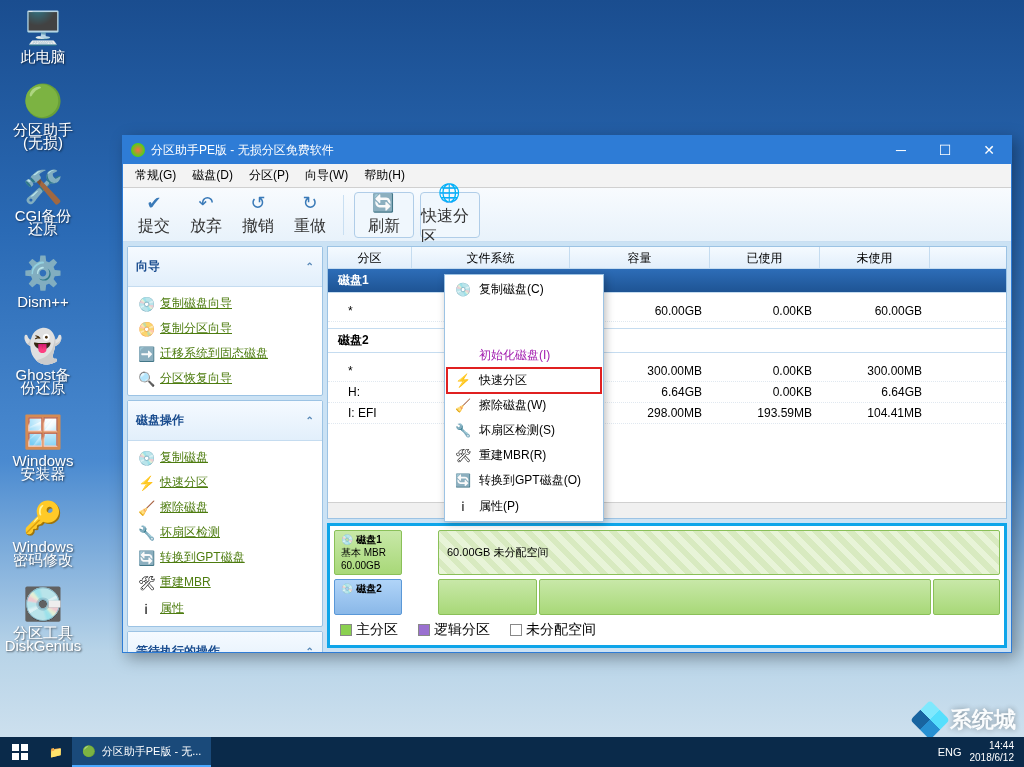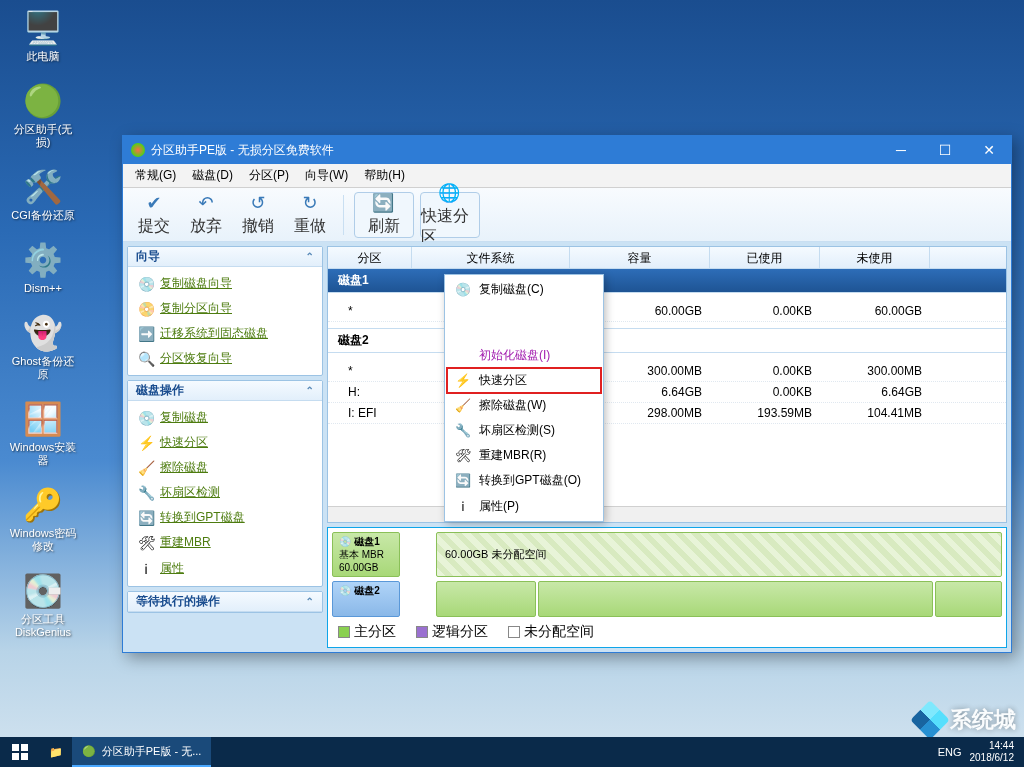--- a/index.html
+++ b/index.html
@@ -1,21 +1,21 @@
 <!DOCTYPE html>
 <html><head>
 <meta charset="utf-8">
 <style>
 * { box-sizing: border-box; margin: 0; padding: 0; font-family: "Microsoft YaHei", sans-serif; }
 body { width: 1024px; height: 767px; overflow: hidden; position: relative; background: linear-gradient(180deg, #1a4d8f 0%, #2a6ab5 30%, #4a8ad0 60%, #b8d4e8 85%, #d4e4f0 100%); }
 .desktop { position: absolute; inset: 0; }
 .desktop-icons { position: absolute; top: 8px; left: 8px; display: flex; flex-direction: column; gap: 18px; }
 .desktop-icon { width: 70px; display: flex; flex-direction: column; align-items: center; gap: 2px; cursor: pointer; }
 .desktop-icon .ico { width: 40px; height: 40px; display: flex; align-items: center; justify-content: center; font-size: 32px; }
-.desktop-icon .lbl { color: #fff; font-size: 11px; text-align: center; text-shadow: 1px 1px 2px rgba(0,0,0,.6); line-height: 13px; }
+.desktop-icon .lbl { color: #fff; font-size: 15px; text-align: center; text-shadow: 1px 1px 2px rgba(0,0,0,.6); line-height: 13px; }
 
 .window { position: absolute; left: 122px; top: 135px; width: 890px; height: 518px; background: #fff; border: 1px solid #2e7cd6; box-shadow: 5px 5px 15px rgba(0,0,0,.35); display: flex; flex-direction: column; }
 .titlebar { height: 28px; background: #2e7cd6; color: #fff; display: flex; align-items: center; padding: 0 0 0 8px; font-size: 12px; }
 .titlebar .ticon { width: 14px; height: 14px; background: radial-gradient(circle, #ff6b4a, #0f0); border-radius: 50%; margin-right: 6px; }
 .titlebar .ttxt { flex: 1; }
 .win-btns { display: flex; height: 100%; }
 .win-btn { width: 44px; display: flex; align-items: center; justify-content: center; font-size: 14px; cursor: pointer; }
 
 .menubar { height: 24px; background: #f3f3f3; border-bottom: 1px solid #d0d0d0; display: flex; align-items: center; padding: 0 6px; font-size: 12px; gap: 4px; }
 .menubar .mitem { padding: 2px 6px; cursor: pointer; }
@@ -23,21 +23,21 @@
 .toolbar { height: 54px; background: linear-gradient(#f8fbfe,#e8f2fb); border-bottom: 1px solid #c9dff2; display: flex; align-items: center; padding: 4px 8px; gap: 6px; }
 .toolbar .tbtn { width: 46px; height: 46px; display: flex; flex-direction: column; align-items: center; justify-content: center; gap: 2px; border-radius: 4px; cursor: pointer; }
 .toolbar .tbtn .ticon { font-size: 18px; color: #3a7ab8; }
 .toolbar .tbtn .tlbl { font-size: 16px; color: #333; }
 .toolbar .sep { width: 1px; height: 40px; background: #c9dff2; margin: 0 4px; }
 .toolbar .tbtn.boxed { border: 1px solid #b0cde8; background: #f0f7fd; width: 60px; }
 
 .body { flex: 1; display: flex; background: #cbe2f4; padding: 4px; gap: 4px; overflow: hidden; }
 .sidebar { width: 196px; display: flex; flex-direction: column; gap: 4px; }
 .panel { border: 1px solid #9cc3e4; background: #fff; border-radius: 2px; }
-.panel-hd { height: 20px; background: linear-gradient(#f5faff,#e2effb); border-bottom: 1px solid #c5dcf0; display: flex; align-items: center; padding: 0 8px; font-size: 12px; font-weight: bold; color: #1a4d8f; }
+.panel-hd { height: 40px; background: linear-gradient(#f5faff,#e2effb); border-bottom: 1px solid #c5dcf0; display: flex; align-items: center; padding: 0 8px; font-size: 12px; font-weight: bold; color: #1a4d8f; }
 .panel-hd .chev { margin-left: auto; font-size: 10px; color: #5a8ab8; cursor: pointer; }
 .panel-bd { padding: 4px 0; font-size: 12px; }
 .side-item { display: flex; align-items: center; gap: 6px; padding: 4px 10px; cursor: pointer; }
 .side-item .sicon { width: 16px; font-size: 14px; text-align: center; }
 .side-item .slink { color: #4d7c0f; text-decoration: underline; }
 
 .main { flex: 1; display: flex; flex-direction: column; gap: 4px; min-width: 0; }
 .list-panel { flex: 1; border: 1px solid #9cc3e4; background: #fff; display: flex; flex-direction: column; overflow: hidden; }
 .list-hd { height: 22px; background: linear-gradient(#f5faff,#e2effb); border-bottom: 1px solid #c5dcf0; display: flex; font-size: 12px; }
 .list-hd .col { border-right: 1px solid #c5dcf0; padding: 3px 8px; text-align: center; }
@@ -51,21 +51,21 @@
 .c4 { width: 110px; text-align: right; }
 .c5 { width: 110px; text-align: right; }
 .hscroll { height: 16px; background: #f0f0f0; border-top: 1px solid #d0d0d0; }
 
 .ctx-menu { position: absolute; left: 444px; top: 274px; width: 160px; background: #fff; border: 1px solid #9cc3e4; box-shadow: 2px 2px 8px rgba(0,0,0,.25); font-size: 12px; z-index: 50; padding: 2px; }
 .ctx-item { display: flex; align-items: center; gap: 8px; padding: 4px 8px; cursor: pointer; }
 .ctx-item.disabled { color: #a21caf; cursor: default; margin-top: 41px; }
 .ctx-item.hl { outline: 2px solid #e02020; outline-offset: -1px; }
 .ctx-item .cicon { width: 16px; font-size: 13px; text-align: center; }
 
-.disk-strip { border: 1px solid #0ea5e9; background: #fff; padding: 4px; }
+.disk-strip { border: 3px solid #0ea5e9; background: #fff; padding: 4px; }
 .strip-row { display: flex; align-items: stretch; gap: 6px; margin-bottom: 4px; }
 .strip-hd { width: 68px; background: linear-gradient(#c8e8a8,#a8d878); border: 1px solid #8ac058; border-radius: 2px; padding: 2px 6px; font-size: 10px; line-height: 13px; }
 .strip-hd.blue { background: linear-gradient(#b0d4f8,#8ab8e8); border-color: #5a98d8; }
 .strip-bar { flex: 1; border: 1px solid #8ac058; border-radius: 2px; background: repeating-linear-gradient(45deg,#e8f4d8,#e8f4d8 6px,#d8eac0 6px,#d8eac0 12px); display: flex; align-items: center; padding: 0 8px; font-size: 11px; margin-left: 30px; }
 .strip-bar.multi { padding: 0; gap: 2px; background: none; border: none; }
 .seg { height: 36px; border-radius: 2px; }
 .legend { display: flex; gap: 20px; font-size: 14px; padding: 2px 6px; align-items: center; }
 .legend .sw { width: 12px; height: 12px; display: inline-block; border: 1px solid #888; margin-right: 4px; vertical-align: middle; }
 
 .watermark { position: absolute; right: 8px; bottom: 32px; color: #fff; font-size: 22px; font-weight: bold; text-shadow: 0 0 6px rgba(0,0,0,.4); display: flex; align-items: center; gap: 6px; opacity: .92; }

